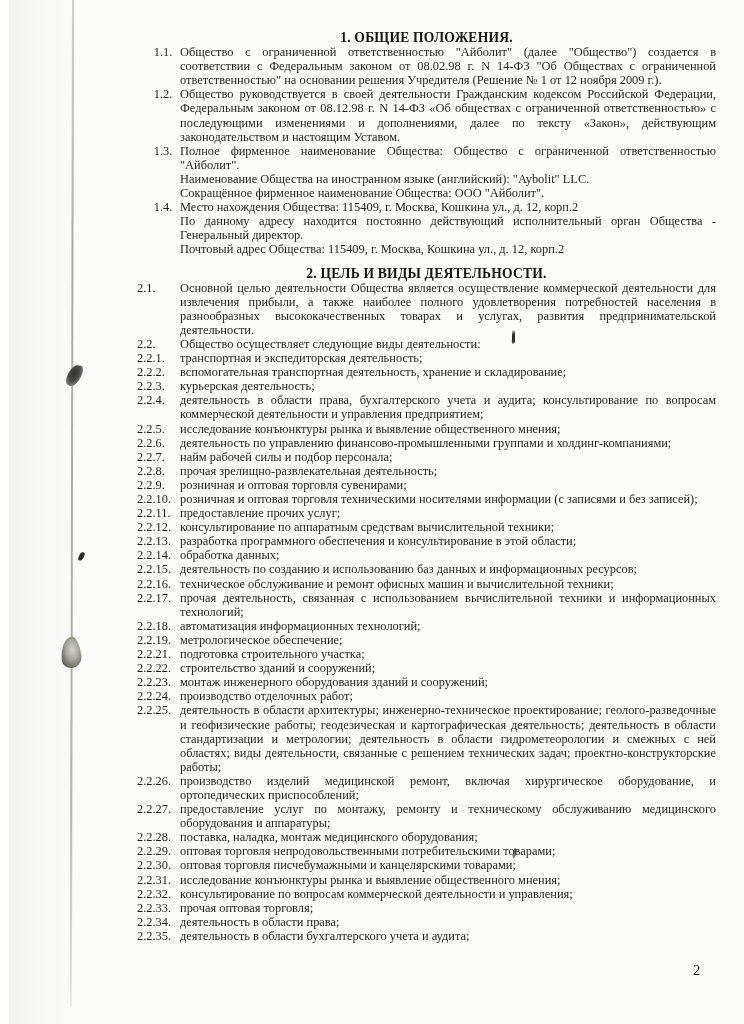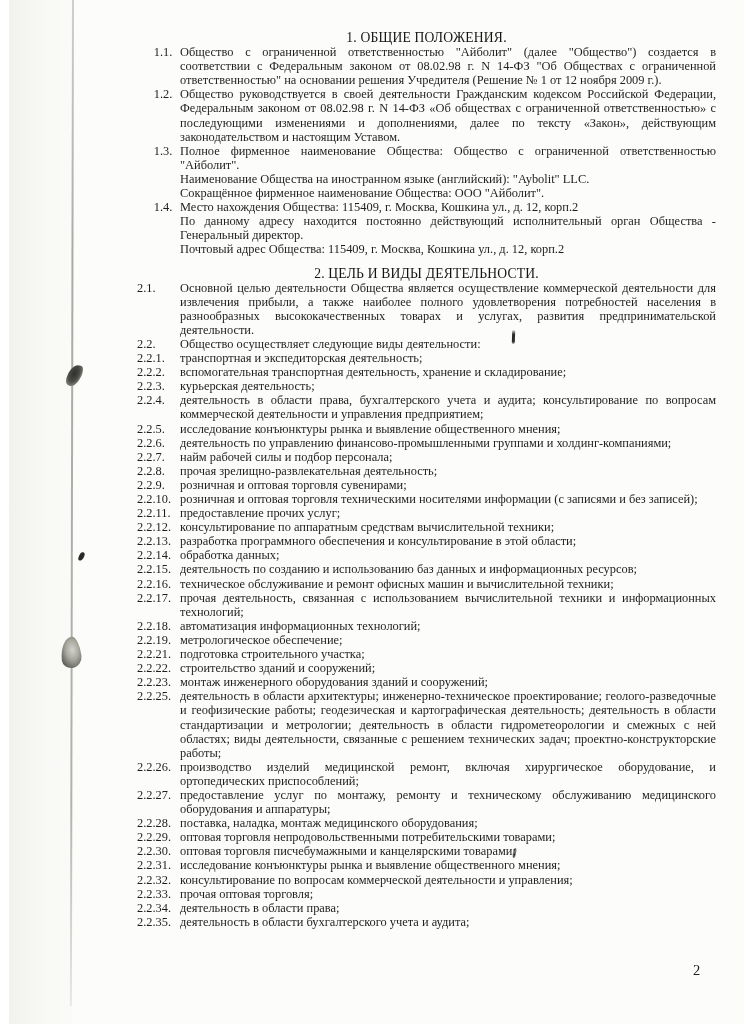--- a/index.html
+++ b/index.html
@@ -72,21 +72,21 @@
   
   .doc {
     position: absolute;
     left: 137px;
     top: 31px;
     width: 579px;
     font-size: 12.4px;
     line-height: 14.1px;
   }
   .sec-heading {
-    font-weight: normal;
+    font-weight: bold;
     font-size: 13.6px;
     line-height: 14.1px;
     text-align: center;
     letter-spacing: 0.2px;
     color: #141412;
   }
   .sec-heading:not(:first-child) {
     margin-top: 10px;
   }
   .clause {
@@ -134,21 +134,21 @@
       <div class="sec-heading">1. ОБЩИЕ ПОЛОЖЕНИЯ.</div>
       <div class="clause">
         <span class="num sec1">1.1.</span>
         <div class="clause-body">
           <div class="para">Общество с ограниченной ответственностью "Айболит" (далее "Общество") создается в соответствии с Федеральным законом от 08.02.98 г. N 14-ФЗ "Об Обществах с ограниченной ответственностью" на основании решения Учредителя (Решение № 1 от 12 ноября 2009 г.).</div>
         </div>
       </div>
       <div class="clause">
         <span class="num sec1">1.2.</span>
         <div class="clause-body">
-          <div class="para">Общество руководствуется в своей деятельности Гражданским кодексом Российской Федерации, Федеральным законом от 08.02.98 г. N 14-ФЗ «Об обществах с ограниченной ответственностью» с последующими изменениями и дополнениями, далее по тексту «Закон», действующим законодательством и настоящим Уставом.</div>
+          <div class="para">Общество руководствуется в своей деятельности Гражданским кодексом Российской Федерации, Федеральным законом от 08.12.98 г. N 14-ФЗ «Об обществах с ограниченной ответственностью» с последующими изменениями и дополнениями, далее по тексту «Закон», действующим законодательством и настоящим Уставом.</div>
         </div>
       </div>
       <div class="clause">
         <span class="num sec1">1.3.</span>
         <div class="clause-body">
           <div class="para">Полное фирменное наименование Общества: Общество с ограниченной ответственностью "Айболит".</div>
           <div class="para">Наименование Общества на иностранном языке (английский): "Aybolit" LLC.</div>
           <div class="para">Сокращённое фирменное наименование Общества: ООО "Айболит".</div>
         </div>
       </div>
@@ -296,20 +296,26 @@
       <div class="clause">
         <span class="num">2.2.22.</span>
         <div class="clause-body">
           <div class="para">строительство зданий и сооружений;</div>
         </div>
       </div>
       <div class="clause">
         <span class="num">2.2.23.</span>
         <div class="clause-body">
           <div class="para">монтаж инженерного оборудования зданий и сооружений;</div>
+        </div>
+      </div>
+      <div class="clause">
+        <span class="num">2.2.24.</span>
+        <div class="clause-body">
+          <div class="para">производство отделочных работ;</div>
         </div>
       </div>
       <div class="clause">
         <span class="num">2.2.25.</span>
         <div class="clause-body">
           <div class="para">деятельность в области архитектуры; инженерно-техническое проектирование; геолого-разведочные и геофизические работы; геодезическая и картографическая деятельность; деятельность в области стандартизации и метрологии; деятельность в области гидрометеорологии и смежных с ней областях; виды деятельности, связанные с решением технических задач; проектно-конструкторские работы;</div>
         </div>
       </div>
       <div class="clause">
         <span class="num">2.2.26.</span>

